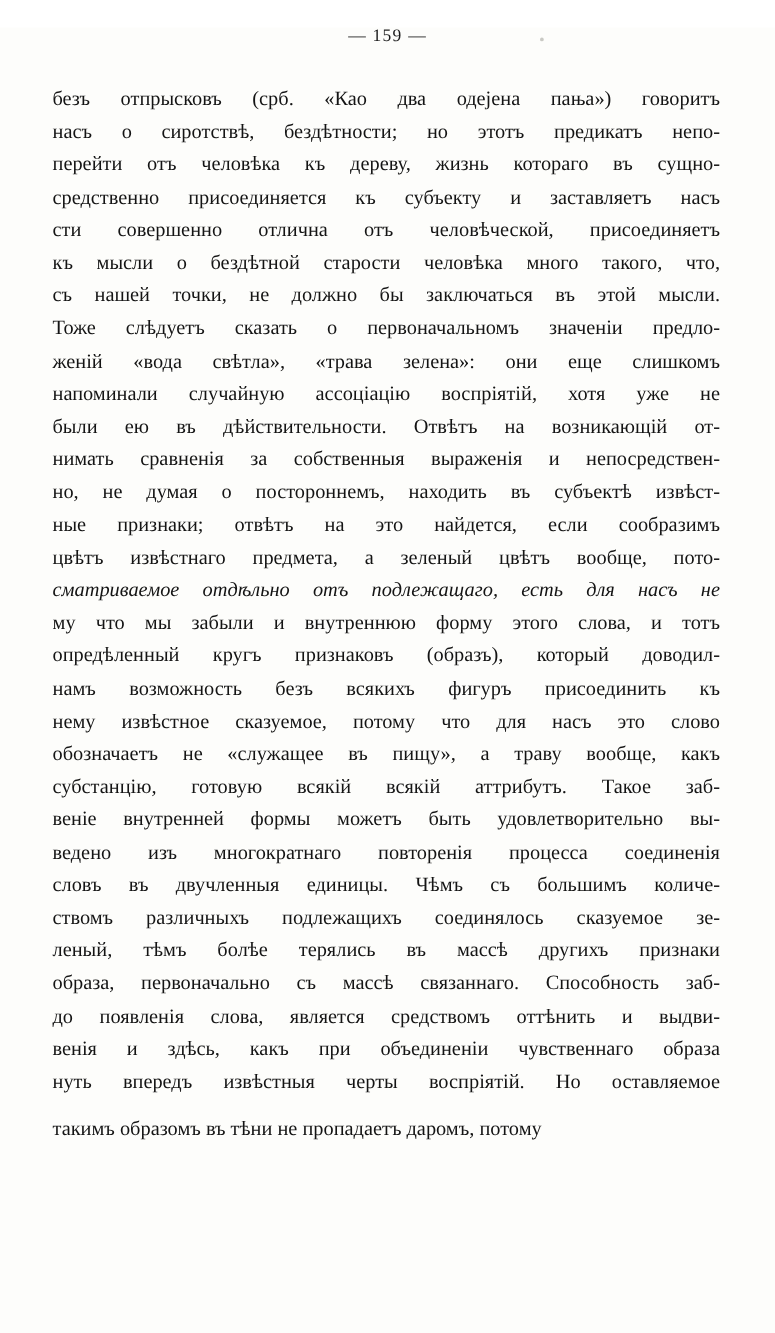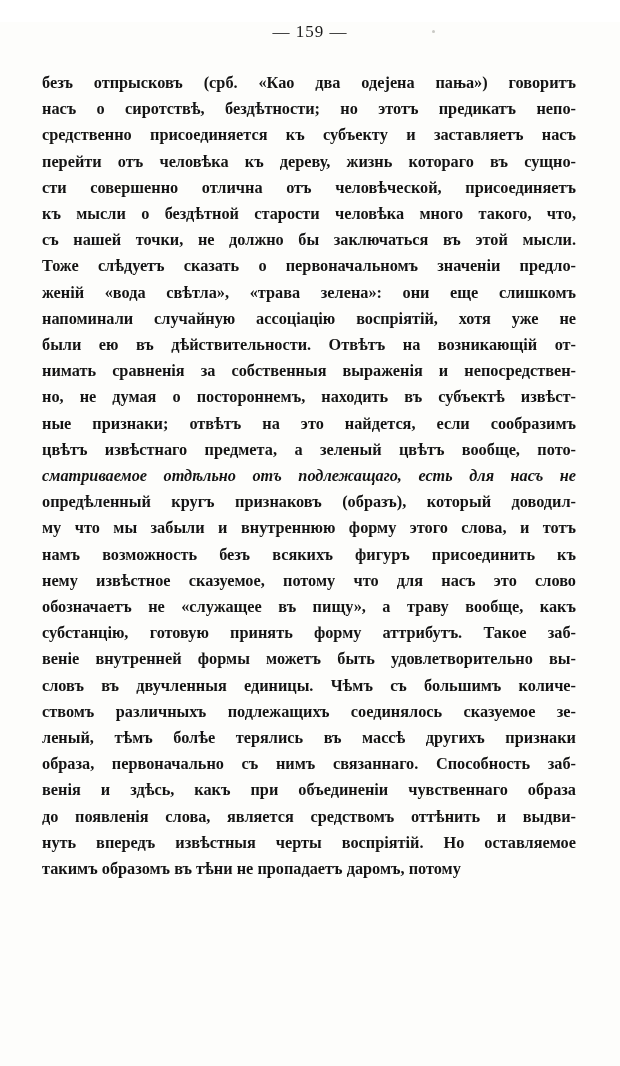--- a/index.html
+++ b/index.html
@@ -17,21 +17,21 @@
     position: relative;
     width: 620px;
     height: 1066px;
     background: #fdfdfb;
     box-sizing: border-box;
     padding: 0;
   }
   .page-header {
     text-align: center;
     font-family: "Liberation Serif", serif;
-    font-size: 17px;
+    font-size: 14px;
     color: #1b1b1b;
     letter-spacing: 1px;
     margin-top: 22px;
     margin-bottom: 0;
     font-weight: normal;
   }
   .body-text {
     margin: 28px 44px 0 42px;
     font-size: 16.3px;
     line-height: 26.2px;
@@ -47,25 +47,25 @@
   }
   .line {
     display: block;
     white-space: nowrap;
   }
   
   .line.j {
     text-align: justify;
     text-align-last: justify;
     white-space: normal;
-    font-weight: bold;
   }
   .line.last {
     text-align: left;
     text-align-last: left;
+    margin-top: 12px;
   }
   i, .it {
     font-style: italic;
   }
   .ghost {
     position: absolute;
     top: 8px;
     left: 432px;
     width: 3px;
     height: 3px;
@@ -83,45 +83,46 @@
   <div class="page-header">
     <span>—</span>
     <span>159</span>
     <span>—</span>
   </div>
 
   <div class="body-text">
     <p>
       <span class="line j">безъ отпрысковъ (срб. «Као два одејена пања») говоритъ</span>
       <span class="line j">насъ о сиротствѣ, бездѣтности; но этотъ предикатъ непо-</span>
+      <span class="line j">перейти отъ человѣка къ дереву, жизнь котораго въ сущно-</span>
       <span class="line j">средственно присоединяется къ субъекту и заставляетъ насъ</span>
-      <span class="line j">перейти отъ человѣка къ дереву, жизнь котораго въ сущно-</span>
       <span class="line j">сти совершенно отлична отъ человѣческой, присоединяетъ</span>
       <span class="line j">къ мысли о бездѣтной старости человѣка много такого, что,</span>
       <span class="line j">съ нашей точки, не должно бы заключаться въ этой мысли.</span>
       <span class="line j">Тоже слѣдуетъ сказать о первоначальномъ значеніи предло-</span>
       <span class="line j">женій «вода свѣтла», «трава зелена»: они еще слишкомъ</span>
       <span class="line j">напоминали случайную ассоціацію воспріятій, хотя уже не</span>
       <span class="line j">были ею въ дѣйствительности. Отвѣтъ на возникающій от-</span>
       <span class="line j">нимать сравненія за собственныя выраженія и непосредствен-</span>
       <span class="line j">но, не думая о постороннемъ, находить въ субъектѣ извѣст-</span>
       <span class="line j">ные признаки; отвѣтъ на это найдется, если сообразимъ</span>
       <span class="line j">цвѣтъ извѣстнаго предмета, а зеленый цвѣтъ вообще, пото-</span>
       <span class="line j it">сматриваемое отдѣльно отъ подлежащаго, есть для насъ не</span>
+      <span class="line j">му что мы забыли и внутреннюю форму этого слова, и тотъ</span>
       <span class="line j">опредѣленный кругъ признаковъ (образъ), который доводил-</span>
-      <span class="line j">му что мы забыли и внутреннюю форму этого слова, и тотъ</span>
       <span class="line j">намъ возможность безъ всякихъ фигуръ присоединить къ</span>
       <span class="line j">нему извѣстное сказуемое, потому что для насъ это слово</span>
       <span class="line j">обозначаетъ не «служащее въ пищу», а траву вообще, какъ</span>
-      <span class="line j">субстанцію, готовую принять форму аттрибутъ. Такое заб-</span>
+      <span class="line j">субстанцію, готовую всякій всякій аттрибутъ. Такое заб-</span>
       <span class="line j">веніе внутренней формы можетъ быть удовлетворительно вы-</span>
+      <span class="line j">ведено изъ многократнаго повторенія процесса соединенія</span>
       <span class="line j">словъ въ двучленныя единицы. Чѣмъ съ большимъ количе-</span>
       <span class="line j">ствомъ различныхъ подлежащихъ соединялось сказуемое зе-</span>
       <span class="line j">леный, тѣмъ болѣе терялись въ массѣ другихъ признаки</span>
-      <span class="line j">образа, первоначально съ нимъ связаннаго. Способность заб-</span>
+      <span class="line j">образа, первоначально съ массѣ связаннаго. Способность заб-</span>
+      <span class="line j">до появленія слова, является средствомъ оттѣнить и выдви-</span>
       <span class="line j">венія и здѣсь, какъ при объединеніи чувственнаго образа</span>
-      <span class="line j">до появленія слова, является средствомъ оттѣнить и выдви-</span>
       <span class="line j">нуть впередъ извѣстныя черты воспріятій. Но оставляемое</span>
       <span class="line j last">такимъ образомъ въ тѣни не пропадаетъ даромъ, потому</span>
     </p>
   </div>
 
 </div>
 
 </body></html>

